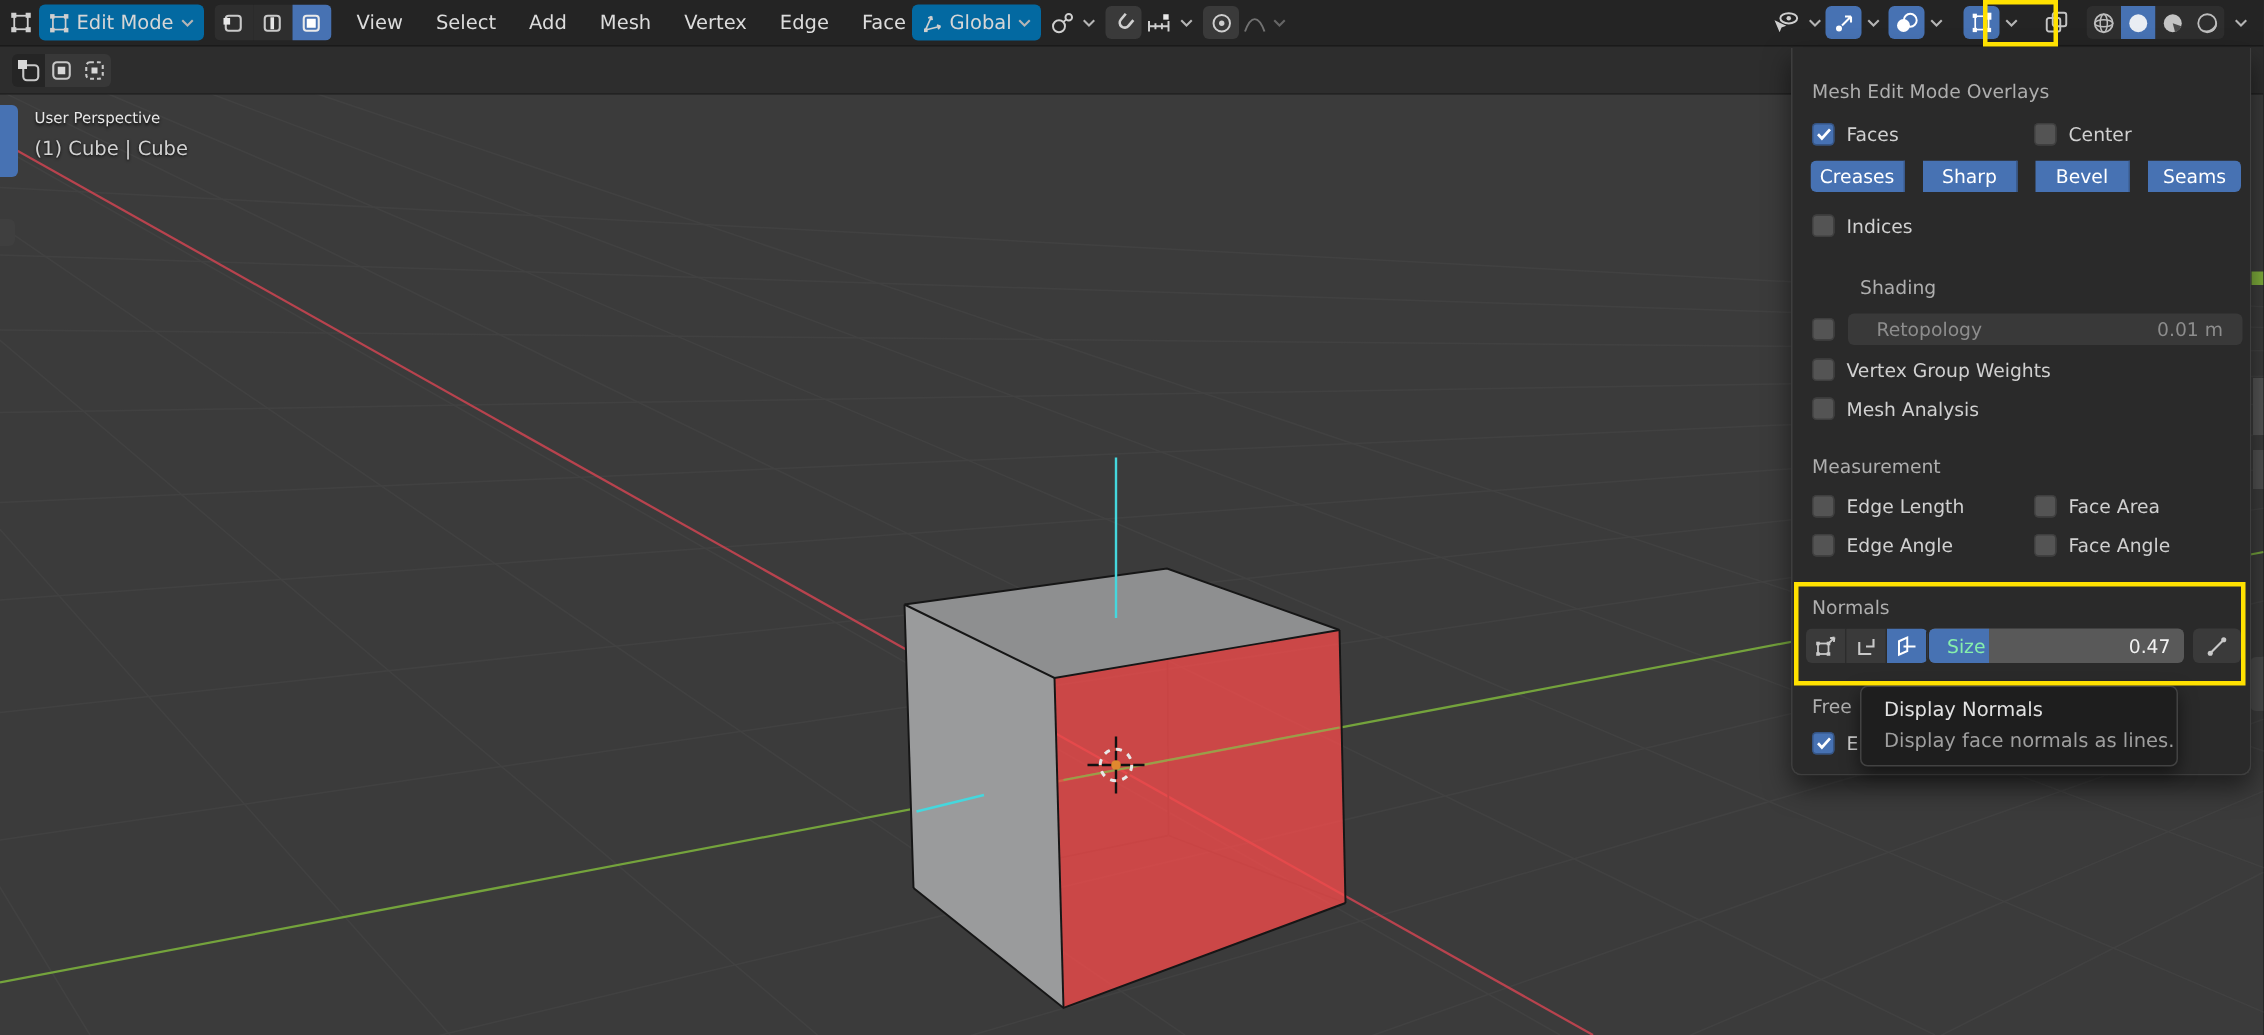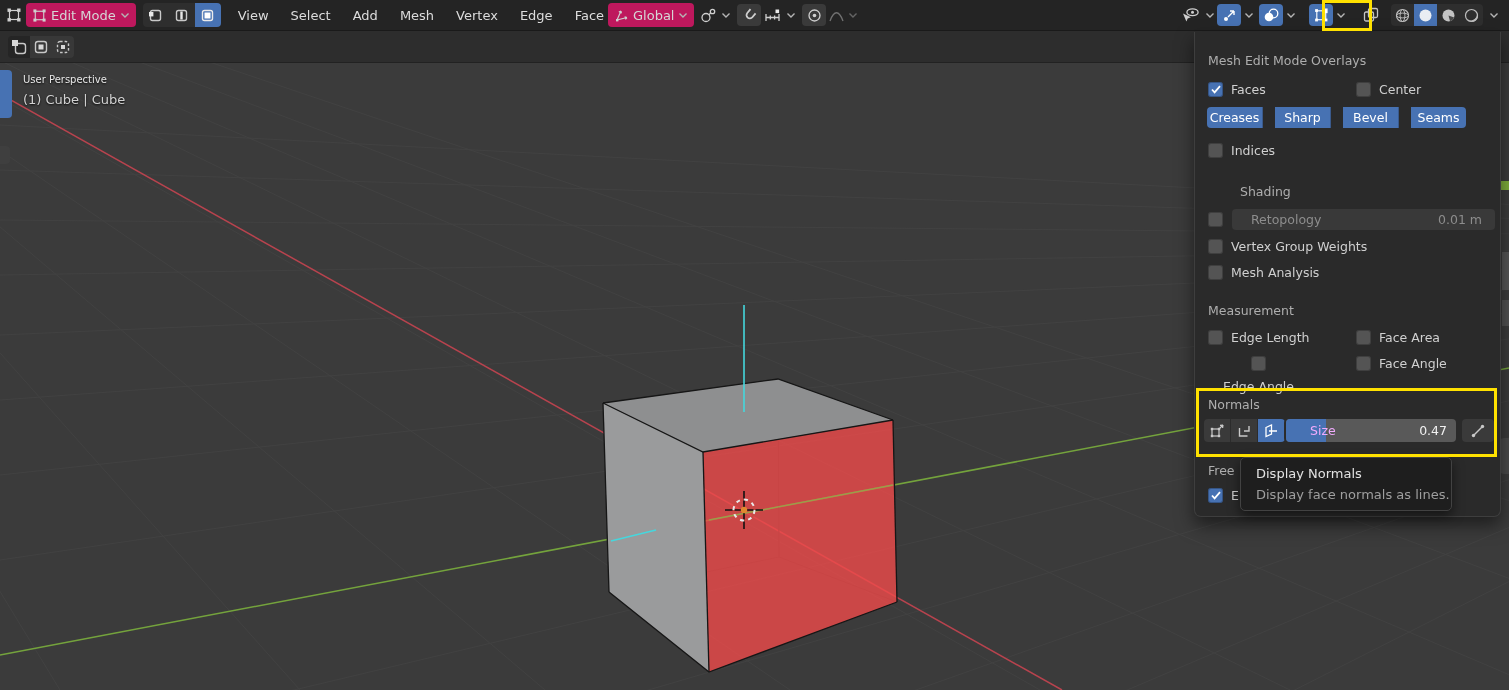--- a/index.html
+++ b/index.html
@@ -9,21 +9,21 @@
 
   
   #viewport-svg{position:absolute;left:0;top:0;}
   #header{position:absolute;left:0;top:0;width:1509px;height:30px;background:#242424;
           border-bottom:1px solid #1a1a1a;display:flex;align-items:center;z-index:5;}
   #toolsettings{position:absolute;left:0;top:31px;width:1509px;height:31px;background:#2d2d2d;
           border-bottom:1px solid #222;display:flex;align-items:center;z-index:4;}
 
   
   .hbtn,.hdrop{display:flex;align-items:center;gap:4px;height:24px;border-radius:4px;}
-  .hdrop{background:#be185d;padding:0 6px;}
+  .hdrop{background:#0369a1;padding:0 6px;}
   .menu{padding:0 11px;color:#dcdcdc;cursor:default;}
   .seggroup{display:flex;border-radius:4px;overflow:hidden;}
   .seg{width:26px;height:24px;background:#2e2e2e;display:flex;align-items:center;justify-content:center;}
   .seg.on{background:var(--accent,#4772b3);}
   .iconbtn{width:24px;height:22px;border-radius:4px;display:flex;align-items:center;justify-content:center;}
   .iconbtn.blue{background:var(--accent,#4772b3);}
   .iconbtn.gray{background:#3a3a3a;}
   .chev{display:flex;align-items:center;}
   .dim{opacity:.45;}
   #hdr-right{position:absolute;left:1181px;top:3px;display:flex;align-items:center;gap:2px;}
@@ -53,30 +53,30 @@
   #panel{position:absolute;left:1194px;top:32px;width:307px;height:485px;background:#2a2a2a;
          border:1px solid #3e3e3e;border-top:none;border-radius:0 0 7px 7px;z-index:10;
          box-shadow:0 8px 18px rgba(0,0,0,.5);box-sizing:border-box;font-size:12.5px;}
   .abs{position:absolute;}
   .ptitle{color:#aeaeae;}
   .plabel{color:#d0d0d0;}
   .prow{display:flex;align-items:center;gap:8px;}
   .cb{width:15px;height:15px;border-radius:3px;background:#545454;flex:0 0 auto;
       display:flex;align-items:center;justify-content:center;box-shadow:inset 0 0 0 1px rgba(0,0,0,.25);}
   .cb.checked{background:var(--accent,#4772b3);}
-  .edge-btns{display:flex;position:absolute;left:12px;top:75px;width:259px;height:21px;border-radius:4px;overflow:hidden;gap:12px;}
+  .edge-btns{display:flex;position:absolute;left:12px;top:75px;width:287px;height:21px;border-radius:4px;overflow:hidden;gap:12px;}
   .edge-btn{flex:1;background:var(--accent,#4772b3);color:#fff;display:flex;align-items:center;justify-content:center;
             font-size:12.5px;border-right:1px solid #3a5a8c;}
   .edge-btn:last-child{border-right:none;}
   .slider{position:absolute;border-radius:4px;display:flex;align-items:center;box-sizing:border-box;}
   .slider.disabled{background:#393939;color:#8d8d8d;}
   #retop-slider{left:37px;top:177px;width:263px;height:21px;padding:0 13px;justify-content:space-between;gap:31px;}
   #size-slider{left:91px;top:387px;width:170px;height:23px;background:#595959;overflow:hidden;}
   #size-fill{position:absolute;left:0;top:0;width:40px;height:23px;background:var(--accent,#4772b3);}
-  #size-label{position:absolute;left:24px;top:4px;color:#f0abfc;}
+  #size-label{position:absolute;left:12px;top:4px;color:#86efac;}
   #size-value{position:absolute;right:9px;top:4px;color:#f1f1f1;}
   .ngroup{position:absolute;display:flex;border-radius:4px;overflow:hidden;}
   .nbtn{width:26px;height:23px;background:#3a3a3a;border-right:1px solid #2c2c2c;
         display:flex;align-items:center;justify-content:center;}
   .nbtn.on{background:var(--accent,#4772b3);}
   #nconst{position:absolute;left:267px;top:387px;width:32px;height:23px;background:#3a3a3a;border-radius:4px;
         display:flex;align-items:center;justify-content:center;}
 
   
   #tooltip{position:absolute;left:1240px;top:457px;width:212px;height:54px;background:#1e1e1e;
@@ -446,21 +446,21 @@
 
     <div class="abs ptitle" style="left:13px;top:271px;">Measurement</div>
     <div class="prow abs" style="left:13px;top:298px;">
       <span class="cb"></span>
       <span class="plabel">Edge Length</span>
     </div>
     <div class="prow abs" style="left:161px;top:298px;">
       <span class="cb"></span>
       <span class="plabel">Face Area</span>
     </div>
-    <div class="prow abs" style="left:28px;top:324px;flex-direction:column;">
+    <div class="prow abs" style="left:13px;top:324px;">
       <span class="cb"></span>
       <span class="plabel">Edge Angle</span>
     </div>
     <div class="prow abs" style="left:161px;top:324px;">
       <span class="cb"></span>
       <span class="plabel">Face Angle</span>
     </div>
 
     <div class="abs ptitle" style="left:13px;top:365px;">Normals</div>
     <div class="ngroup" style="left:9px;top:387px;">

